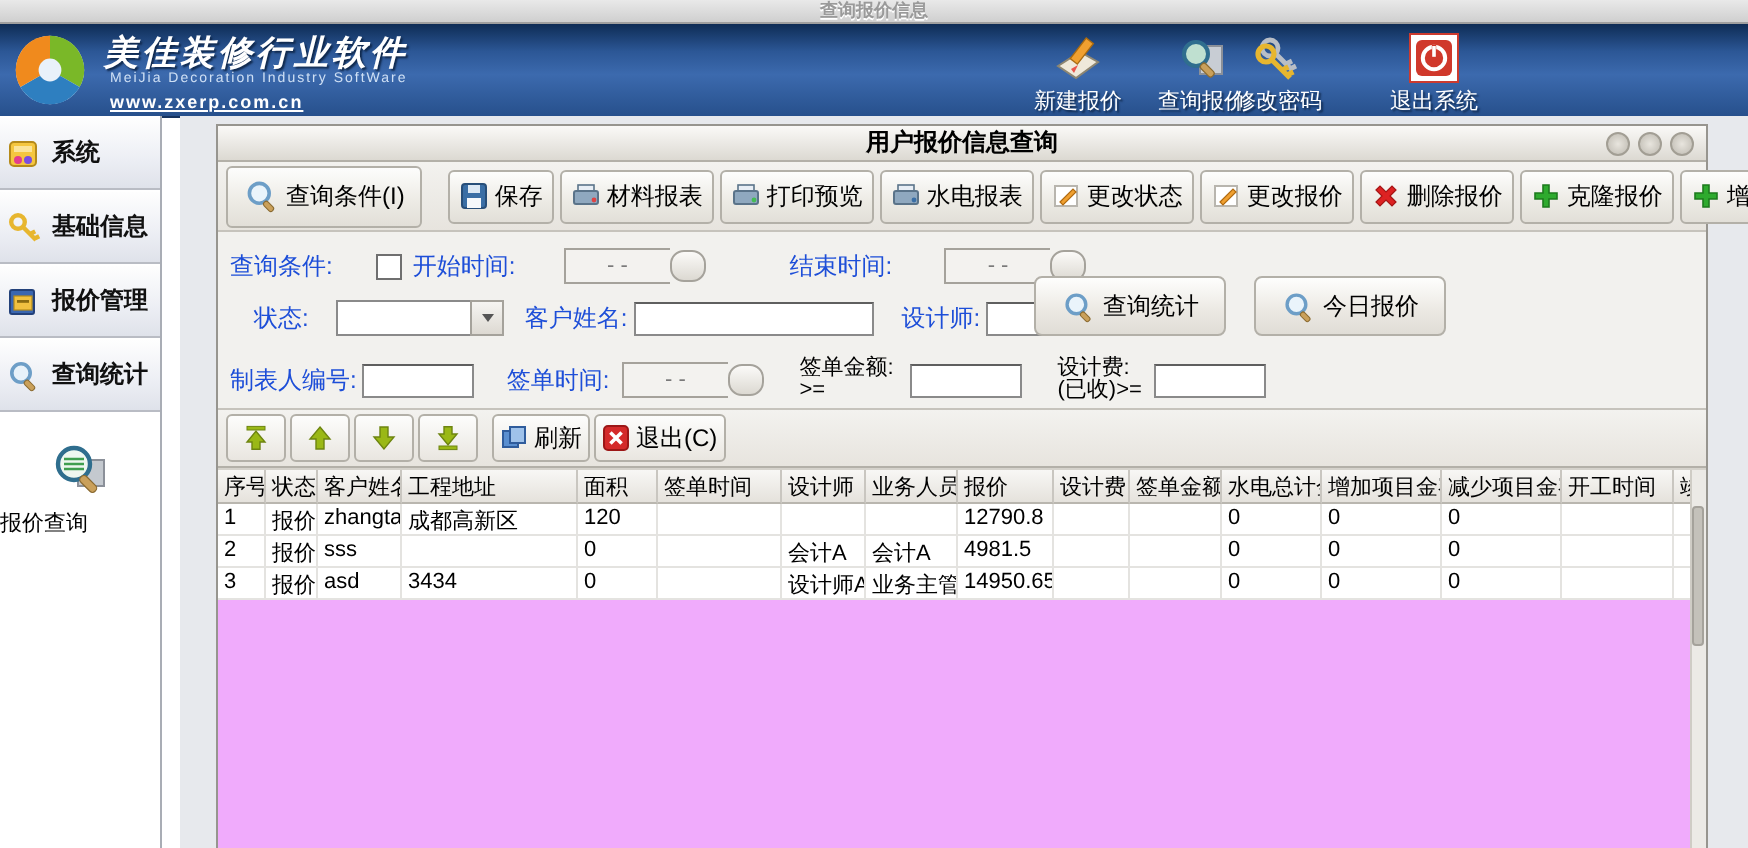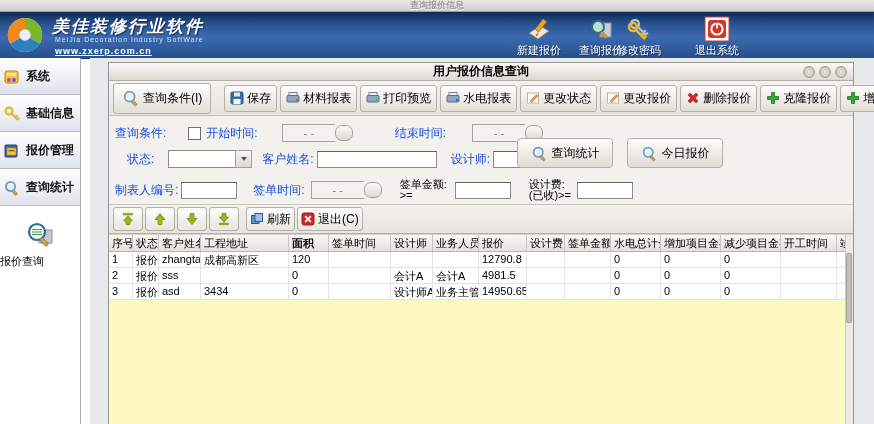--- a/index.html
+++ b/index.html
@@ -96,21 +96,21 @@
   #navbar{
     flex:0 0 28px;display:flex;align-items:center;padding:0 4px;gap:2px;
     background:linear-gradient(#f3f2ef,#e7e4de);border-bottom:1px solid #b3b0a8;
   }
   .nbtn{
     display:flex;align-items:center;justify-content:center;gap:3px;height:22px;min-width:22px;padding:0 3px;
     background:linear-gradient(#fdfdfc,#e9e6e0);border:1px solid #b3b0a8;border-radius:3px;
     font-size:12px;cursor:pointer;
   }
   
-  #tablewrap{flex:1 1 auto;position:relative;background:#fef9c3;overflow:hidden;border-top:1px solid #d5d2cb;}
+  #tablewrap{flex:1 1 auto;position:relative;background:#f0abfc;overflow:hidden;border-top:1px solid #d5d2cb;}
   #thead{display:flex;height:17px;}
   .th{
     flex:0 0 auto;box-sizing:border-box;height:17px;padding:1px 0 0 3px;
     background:linear-gradient(#f8f7f5,#e5e2dc);border-right:1px solid #c9c6c0;border-bottom:1px solid #b9b6af;
     font-size:11px;white-space:nowrap;overflow:hidden;cursor:pointer;
   }
   .trow{display:flex;height:16px;cursor:pointer;}
   .td{
     flex:0 0 auto;box-sizing:border-box;height:16px;padding:1px 0 0 3px;
     border-right:1px solid #e4e3e0;border-bottom:1px solid #e4e3e0;
@@ -416,21 +416,21 @@
         <span>退出(C)</span>
       </div>
     </div>
 
     <div id="tablewrap">
       <div id="thead">
           <div class="th" style="width: 24px;">序号</div>
           <div class="th" style="width: 26px;">状态</div>
           <div class="th" style="width: 42px;">客户姓名</div>
           <div class="th" style="width: 88px;">工程地址</div>
-          <div class="th" style="width: 40px; font-weight: bold;">面积</div>
+          <div class="th" style="width: 40px;">面积</div>
           <div class="th" style="width: 62px;">签单时间</div>
           <div class="th" style="width: 42px;">设计师</div>
           <div class="th" style="width: 46px;">业务人员</div>
           <div class="th" style="width: 48px;">报价</div>
           <div class="th" style="width: 38px;">设计费 (</div>
           <div class="th" style="width: 46px;">签单金额</div>
           <div class="th" style="width: 50px;">水电总计金</div>
           <div class="th" style="width: 60px;">增加项目金额</div>
           <div class="th" style="width: 60px;">减少项目金额</div>
           <div class="th" style="width: 56px;">开工时间</div>

